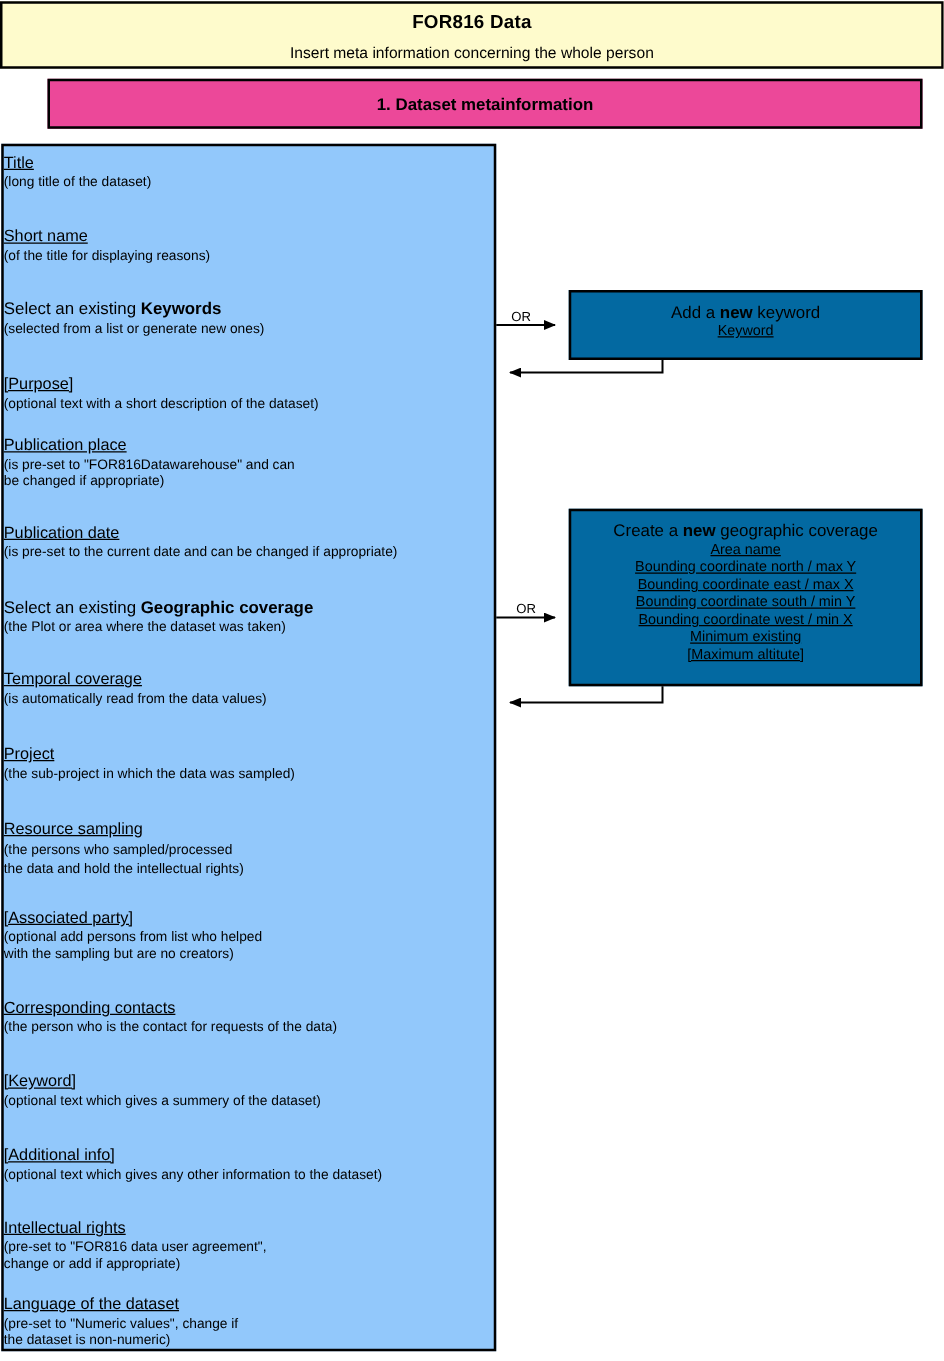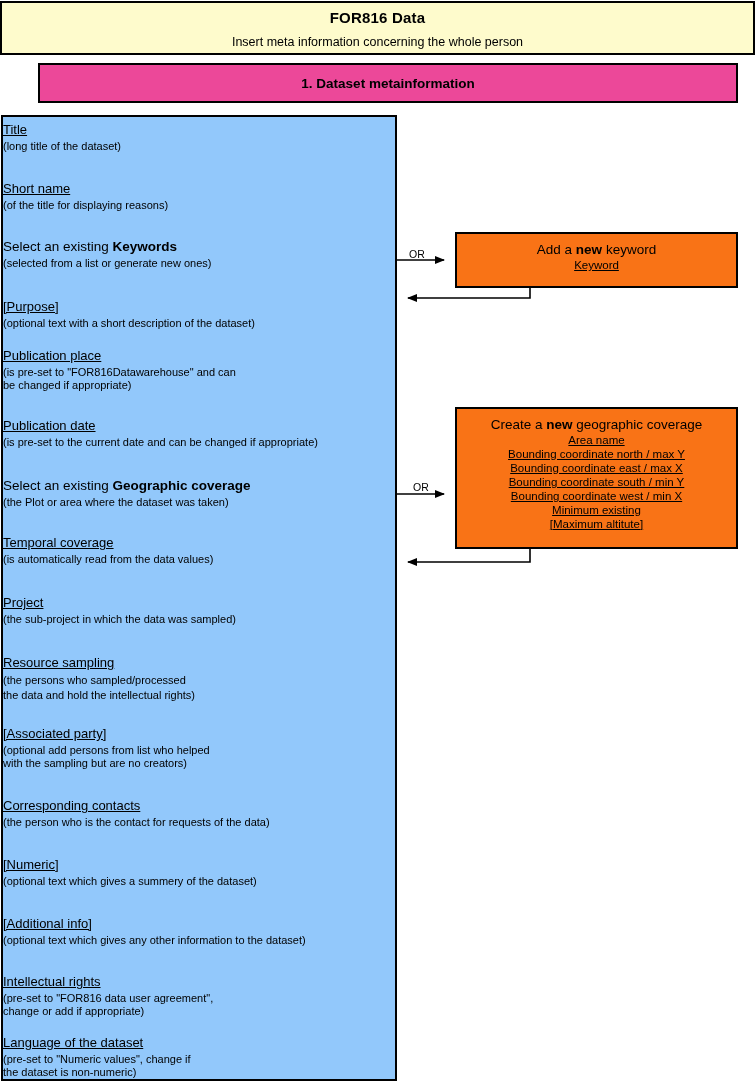--- a/index.html
+++ b/index.html
@@ -94,21 +94,21 @@
     margin-top: 2px;
     white-space: pre-line;
   }
   .field-desc.loose {
     line-height: 15px;
   }
 
   
   .alt-box {
     position: absolute;
-    background: #f97316;
+    background: #0369a1;
     border: 2px solid #000000;
     box-sizing: border-box;
     text-align: center;
   }
   #keyword-box {
     left: 455px;
     top: 232px;
     width: 283px;
     height: 56px;
   }
@@ -206,21 +206,21 @@
     <div class="field-group" style="position: absolute; left: 0px; right: 0px; top: 609px;">
       <div class="field-label"><span>[Associated party]</span></div>
       <div class="field-desc">(optional add persons from list who helped
 with the sampling but are no creators)</div>
     </div>
     <div class="field-group" style="position: absolute; left: 0px; right: 0px; top: 681px;">
       <div class="field-label"><span>Corresponding contacts</span></div>
       <div class="field-desc">(the person who is the contact for requests of the data)</div>
     </div>
     <div class="field-group" style="position: absolute; left: 0px; right: 0px; top: 740px;">
-      <div class="field-label"><span>[Numeric]</span></div>
+      <div class="field-label"><span>[Keyword]</span></div>
       <div class="field-desc">(optional text which gives a summery of the dataset)</div>
     </div>
     <div class="field-group" style="position: absolute; left: 0px; right: 0px; top: 799px;">
       <div class="field-label"><span>[Additional info]</span></div>
       <div class="field-desc">(optional text which gives any other information to the dataset)</div>
     </div>
     <div class="field-group" style="position: absolute; left: 0px; right: 0px; top: 857px;">
       <div class="field-label"><span>Intellectual rights</span></div>
       <div class="field-desc">(pre-set to "FOR816 data user agreement",
 change or add if appropriate)</div>

